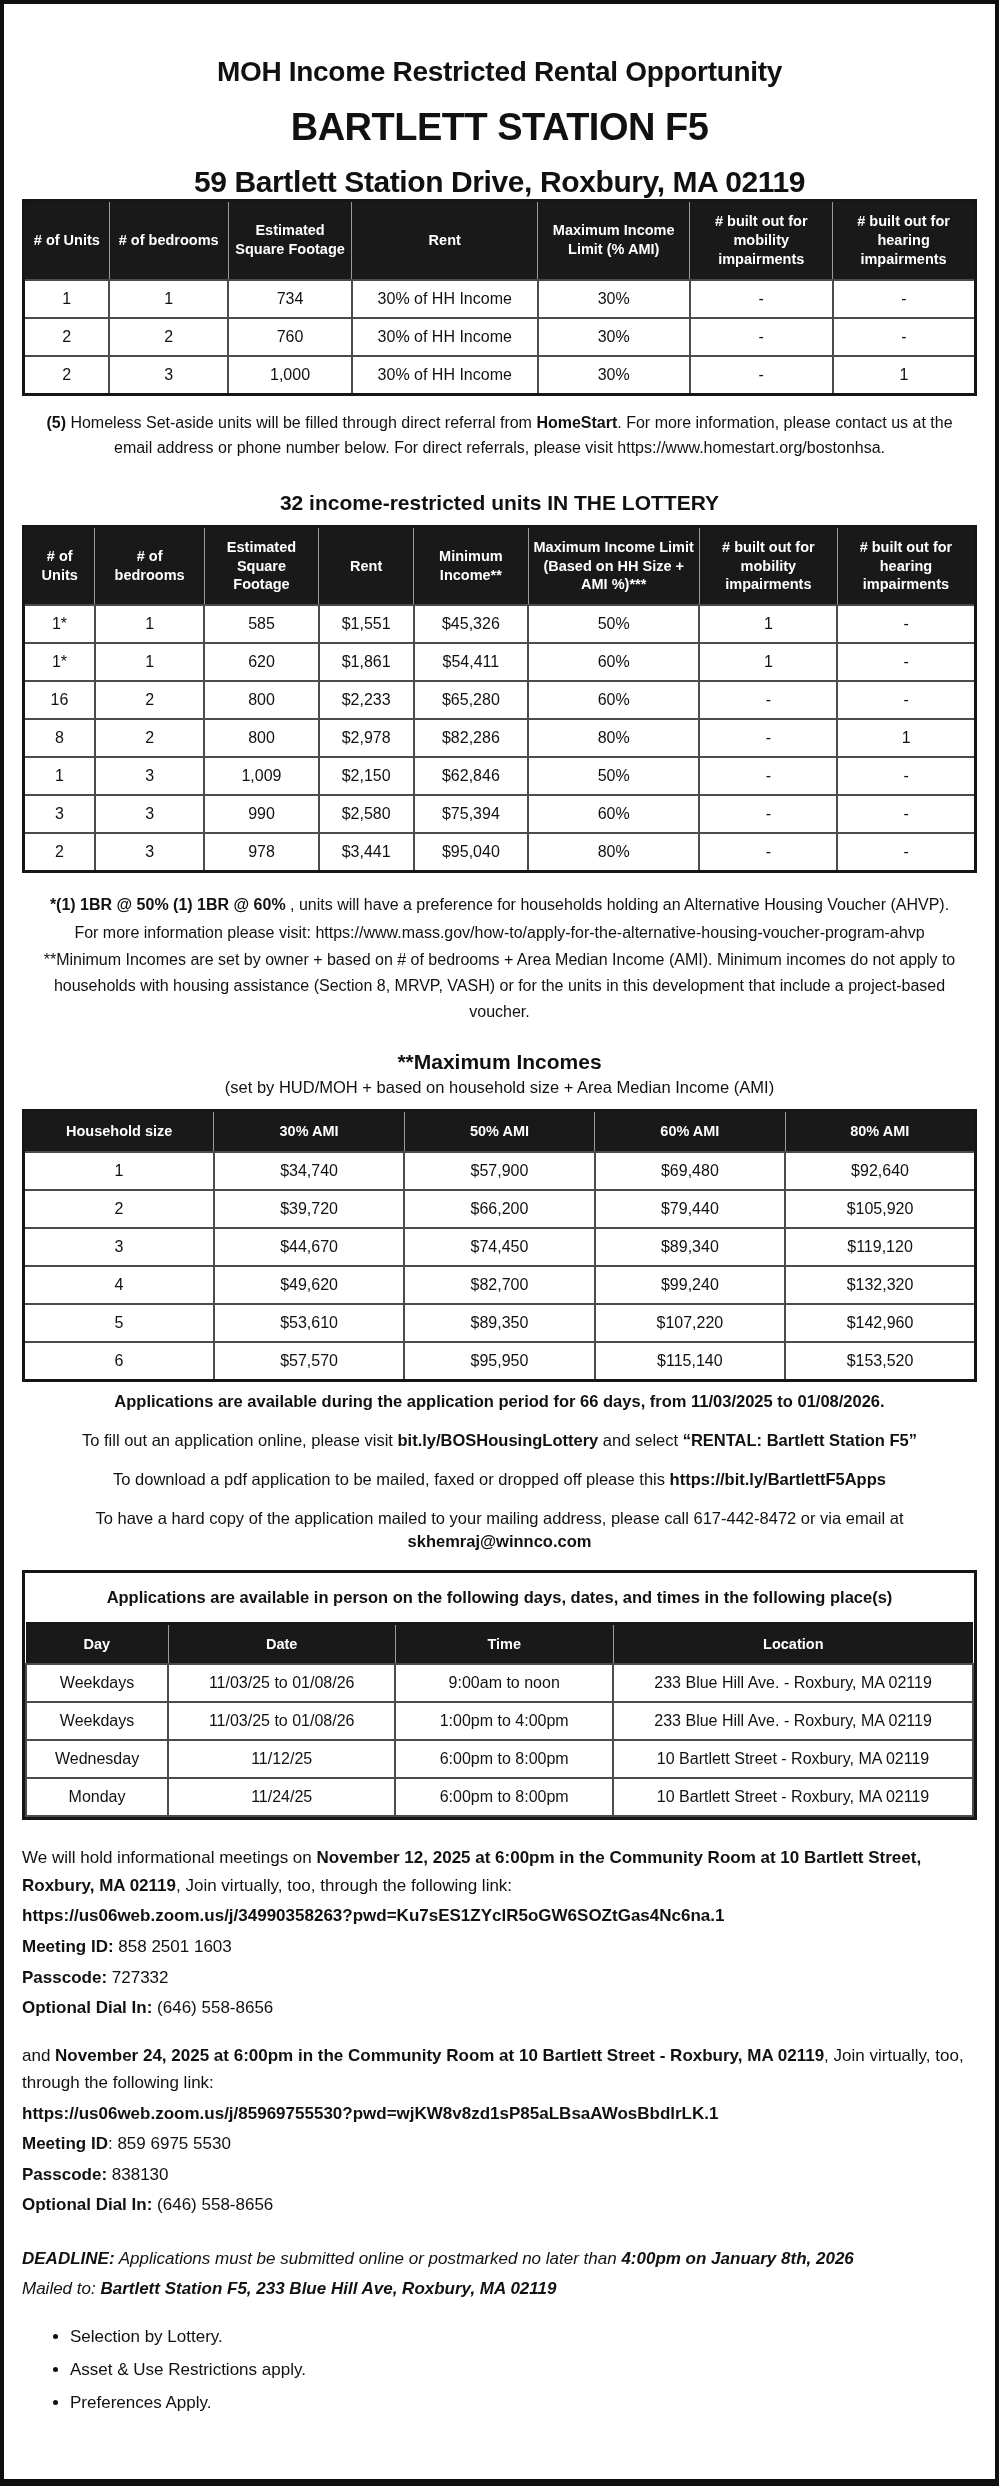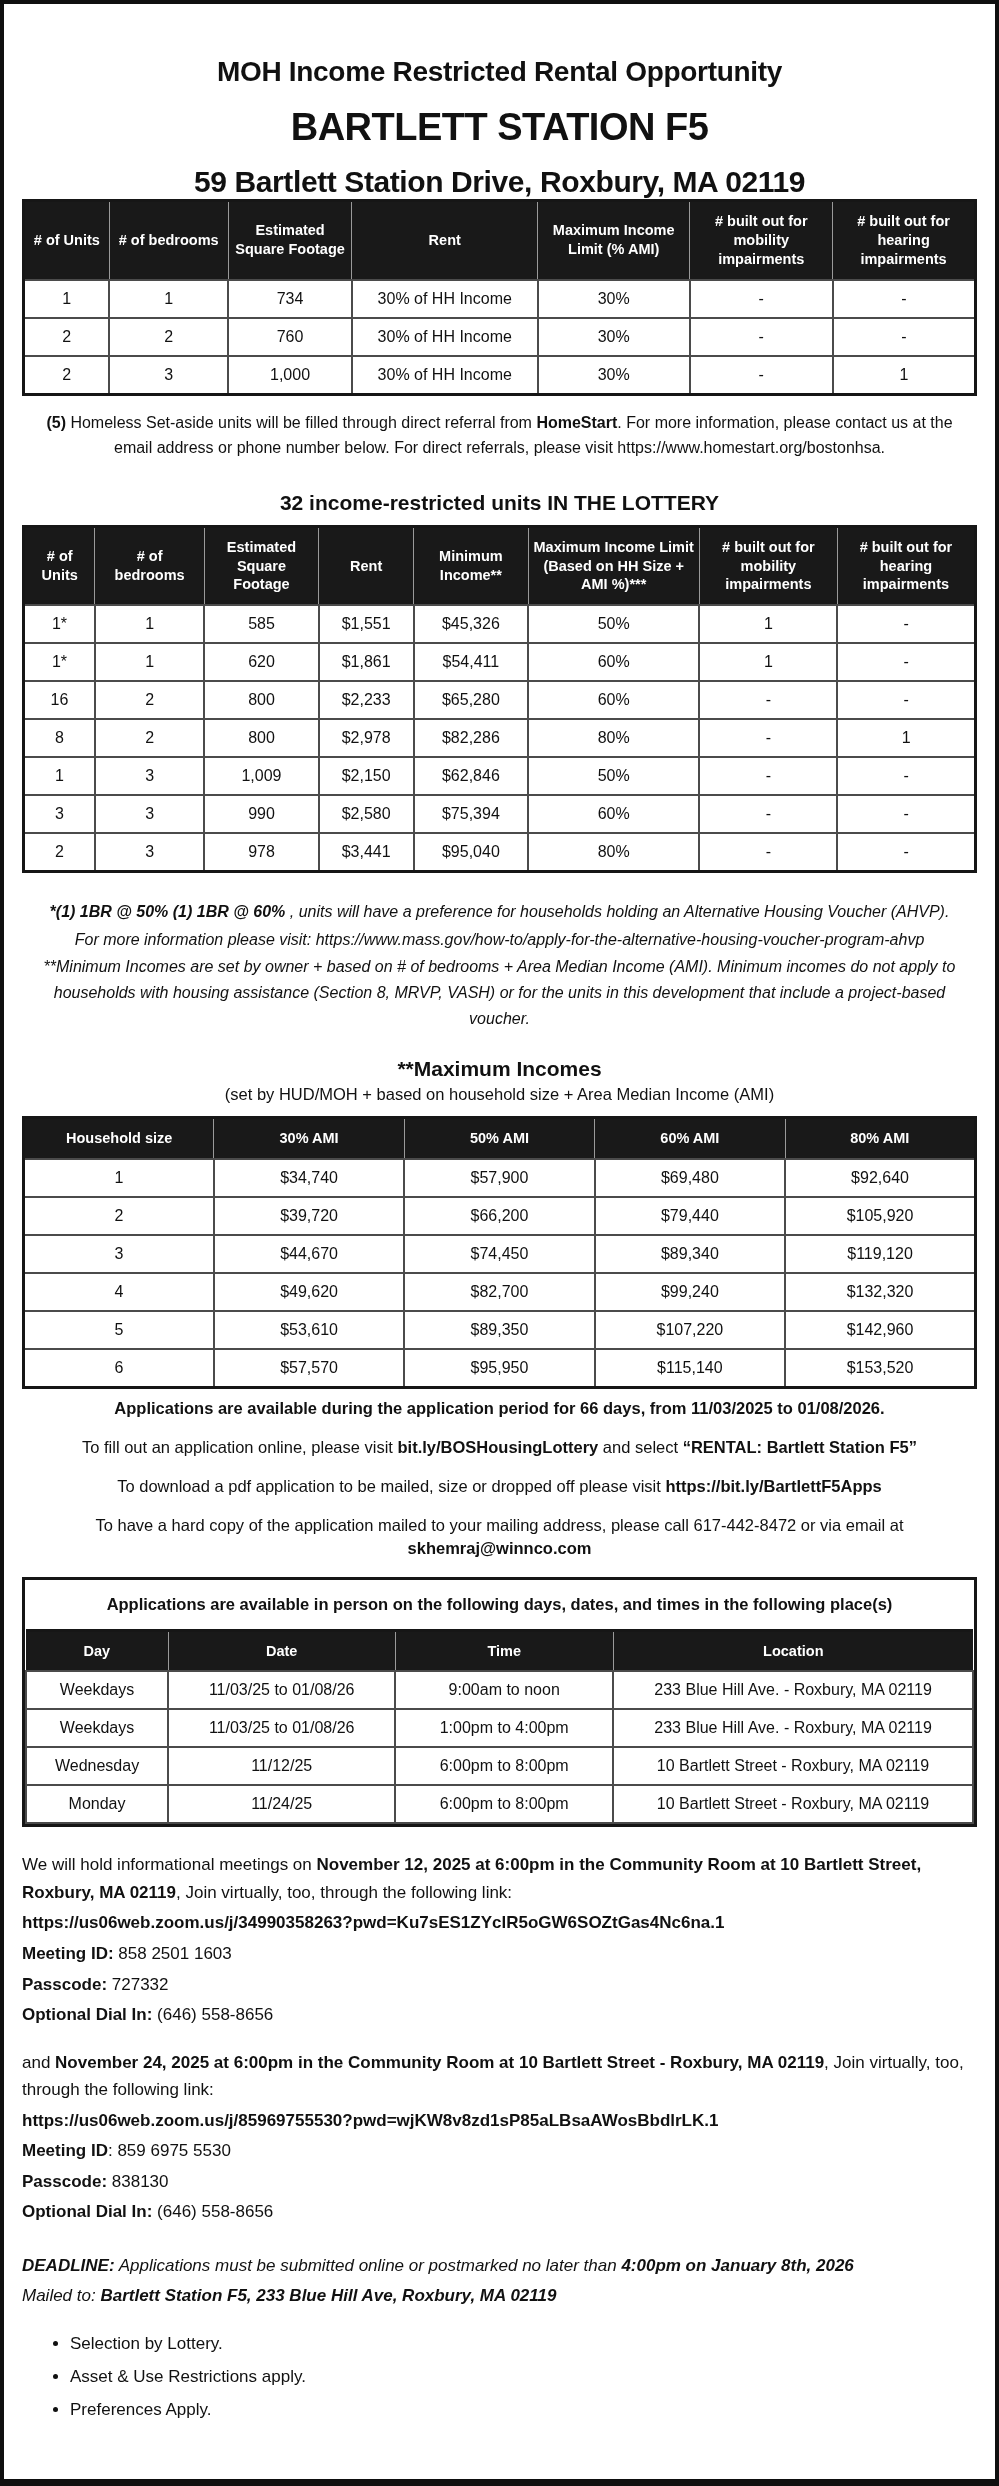--- a/index.html
+++ b/index.html
@@ -203,21 +203,21 @@
           <td>978</td>
           <td>$3,441</td>
           <td>$95,040</td>
           <td>80%</td>
           <td>-</td>
           <td>-</td>
         </tr>
       </tbody>
     </table>
 
-  <div class="notes-block" style="margin-top:26px;font-style:italic;">
+  <div class="notes-block" style="margin-top:19px;">
     <p><span class="b">*(1) 1BR @ 50% (1) 1BR @ 60%</span><span> , units will have a preference for households holding an Alternative Housing Voucher (AHVP).</span></p>
     <p><span>For more information please visit: https://www.mass.gov/how-to/apply-for-the-alternative-housing-voucher-program-ahvp</span></p>
     <p><span>**Minimum Incomes are set by owner + based on # of bedrooms + Area Median Income (AMI). Minimum incomes do not apply to households with housing assistance (Section 8, MRVP, VASH) or for the units in this development that include a project-based voucher.</span></p>
   </div>
 
   <div class="maxinc-h">**Maximum Incomes</div>
   <div class="maxinc-sub">(set by HUD/MOH + based on household size + Area Median Income (AMI)</div>
 
   <table>
     <colgroup>
@@ -278,21 +278,21 @@
           <td>$95,950</td>
           <td>$115,140</td>
           <td>$153,520</td>
         </tr>
       </tbody>
     </table>
 
   <div class="apps">
     <p><span class="b">Applications are available during the application period for 66 days, from 11/03/2025 to 01/08/2026.</span></p>
     <p><span>To fill out an application online, please visit </span><span class="b">bit.ly/BOSHousingLottery</span><span> and select </span><span class="b">“RENTAL: Bartlett Station F5”</span></p>
-    <p><span>To download a pdf application to be mailed, size or dropped off please visit </span><span class="b">https://bit.ly/BartlettF5Apps</span></p>
+    <p><span>To download a pdf application to be mailed, faxed or dropped off please this </span><span class="b">https://bit.ly/BartlettF5Apps</span></p>
     <p><span>To have a hard copy of the application mailed to your mailing address, please call 617-442-8472 or via email at </span><span class="b">skhemraj@winnco.com</span></p>
   </div>
 
   <div class="boxed">
     <div class="box-caption">Applications are available in person on the following days, dates, and times in the following place(s)</div>
     <table>
       <colgroup>
         <col style="width:15%">
           <col style="width:24%">
           <col style="width:23%">

